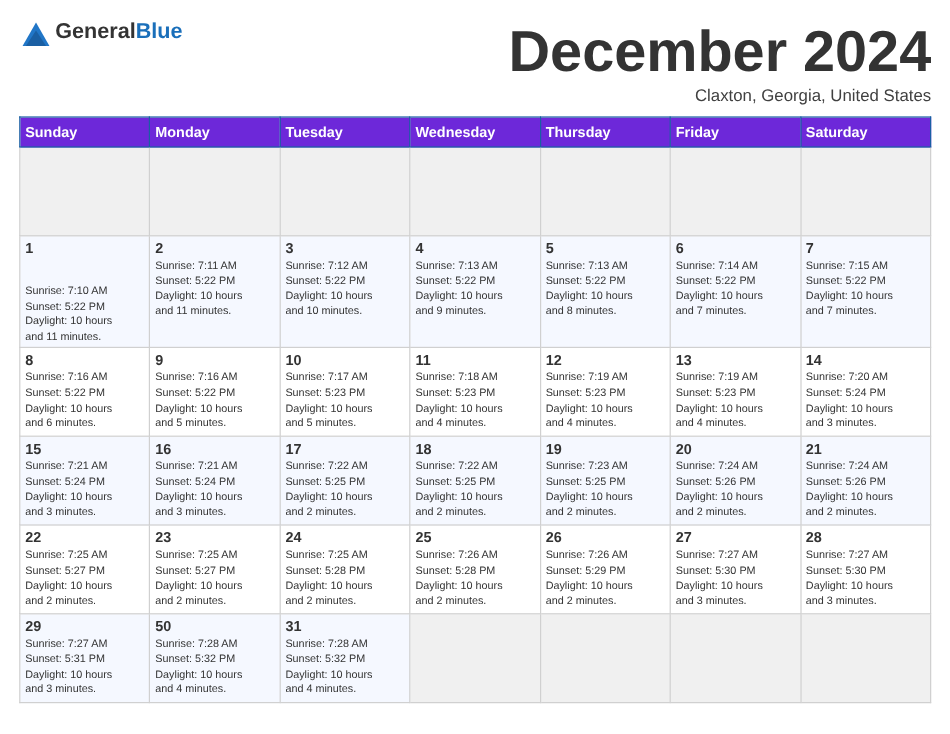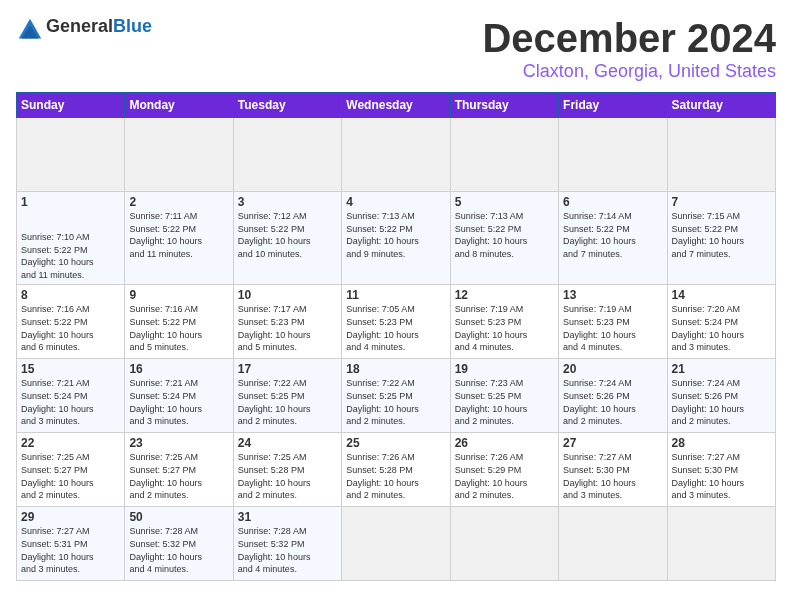--- a/index.html
+++ b/index.html
@@ -35,27 +35,27 @@
       color: #1a6fba;
     }
     .logo-icon {
       width: 28px;
       height: 28px;
     }
     .title-area {
       text-align: right;
     }
     .month-title {
-      font-size: 40px;
+      font-size: 48px;
       font-weight: bold;
       color: #333;
     }
     .location-title {
-      font-size: 18px;
-      color: #8b5cf6;
+      font-size: 14px;
+      color: #404040;
     }
     table {
       width: 100%;
       border-collapse: collapse;
       table-layout: fixed;
     }
     th {
       background-color: #6d28d9;
       color: white;
       font-size: 12px;
@@ -201,21 +201,21 @@
           </td>
           <td>
             <span class="day-num">10</span>
             <div class="cell-text" style="white-space: pre-line;">Sunrise: 7:17 AM
 Sunset: 5:23 PM
 Daylight: 10 hours
 and 5 minutes.</div>
           </td>
           <td>
             <span class="day-num">11</span>
-            <div class="cell-text" style="white-space: pre-line;">Sunrise: 7:05 AM
+            <div class="cell-text" style="white-space: pre-line;">Sunrise: 7:18 AM
 Sunset: 5:23 PM
 Daylight: 10 hours
 and 4 minutes.</div>
           </td>
           <td>
             <span class="day-num">12</span>
             <div class="cell-text" style="white-space: pre-line;">Sunrise: 7:19 AM
 Sunset: 5:23 PM
 Daylight: 10 hours
 and 4 minutes.</div>

